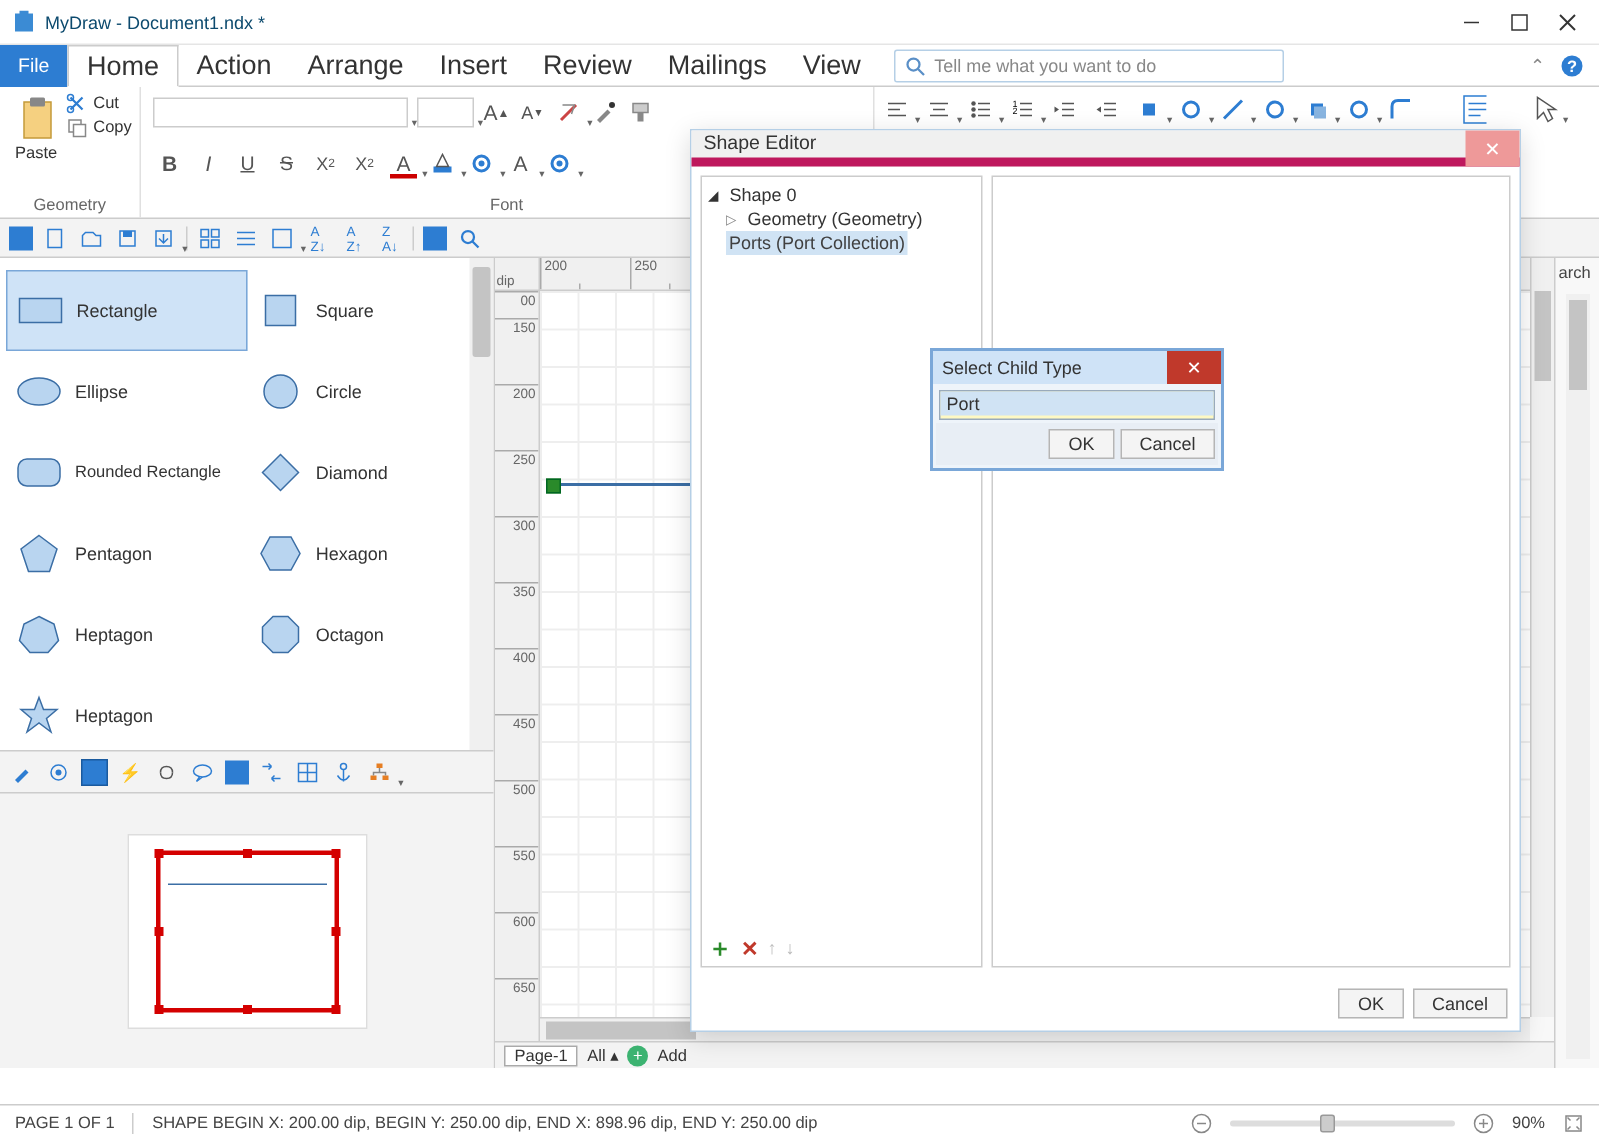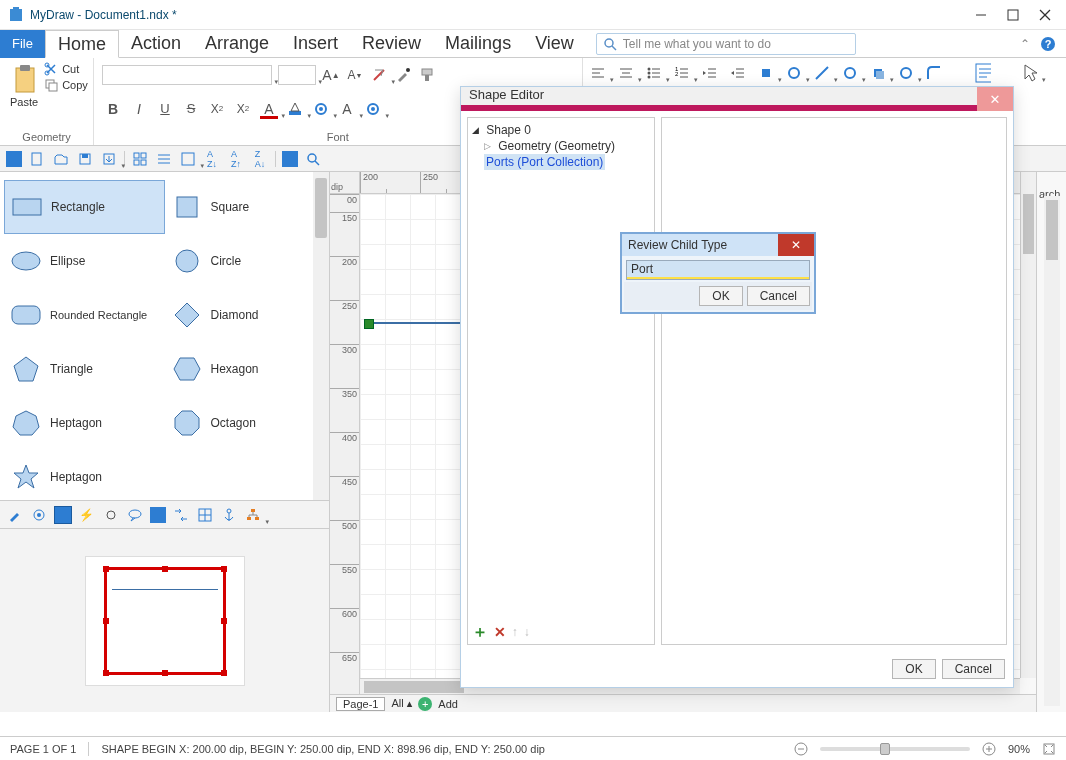--- a/index.html
+++ b/index.html
@@ -83,45 +83,45 @@
 
 
 .statusbar { position:absolute; left:0; right:0; bottom:0; height:24px; border-top:1px solid #ccc; background:#fff; display:flex; align-items:center; padding:0 10px; gap:12px; font-size:11px; color:#444;}
 .statusbar .sep { width:1px; height:14px; background:#ccc;}
 .statusbar .spacer{flex:1;}
 .zoom-slider{width:150px;height:4px;background:#ddd;position:relative;border-radius:2px;}
 .zoom-slider .knob{position:absolute;left:60px;top:-4px;width:10px;height:12px;background:#ccc;border:1px solid #999;border-radius:2px;}
 
 
 .right-stub { width:30px; border-left:1px solid #ccc; background:#f8f8f8; position:relative;}
-.right-stub .label{transform:rotate(0); font-size:11px; color:#444; position:absolute; top:16px; left:2px;}
+.right-stub .label{transform:rotate(0); font-size:11px; color:#444; position:absolute; top:4px; left:2px;}
 .right-stub .scroll{position:absolute;left:7px;top:24px;bottom:6px;width:16px;background:#f0f0f0;}
 .right-stub .scroll .thumb{position:absolute;left:2px;right:2px;top:4px;height:60px;background:#c4c4c4;}
 
 
 .dialog { position:absolute; left:460px; top:86px; width:554px; height:602px; background:#fff; border:1px solid #b5cfe6; box-shadow:0 4px 16px rgba(0,0,0,0.15);}
 .dialog-title { height:24px; background:#f0f0f0; border-bottom:6px solid #be185d; display:flex; align-items:flex-start; padding-left:8px; font-size:13px;}
 .dialog-close { margin-left:auto; width:36px; height:24px; background:#e99; color:#fff; display:flex; align-items:center; justify-content:center;}
 .dialog-body { position:absolute; top:24px; left:0; right:0; bottom:36px; display:flex;}
 .tree-pane { width:188px; border:1px solid #ccc; margin:6px 3px 6px 6px; background:#fff; display:flex; flex-direction:column;}
 .tree { flex:1; padding:4px; font-size:12px;}
 .tree-row { display:flex; align-items:center; gap:2px; line-height:16px;}
 .tree-row.indent1{padding-left:12px;}
-.tree-row .sel{background:#d0e3f4;color:#1d4ed8;padding:0 2px;}
+.tree-row .sel{background:#d0e3f4;color:#404040;padding:0 2px;}
 .prop-pane { flex:1; border:1px solid #ccc; margin:6px 6px 6px 3px; background:#fff;}
 .tree-actions { height:24px; display:flex; gap:6px; align-items:center; padding:2px 4px;}
 .dialog-buttons { position:absolute; left:0; right:0; bottom:0; height:36px; display:flex; align-items:center; justify-content:flex-end; gap:6px; padding:0 8px;}
 .btn { border:1px solid #b5b5b5; background:#f4f4f4; padding:2px 12px; font-size:12px; cursor:default;}
 
 
 .modal { position:absolute; left:620px; top:232px; width:196px; background:#cfe3f7; border:2px solid #7aa7d8; z-index:200;}
 .modal-title { height:22px; background:#cfe3f7; display:flex; align-items:center; padding-left:6px; font-size:12px;}
 .modal-title .close { margin-left:auto; width:36px; height:22px; background:#c0392b; color:#fff; display:flex; align-items:center; justify-content:center;}
 .modal-body { background:#eef4fa; padding:2px;}
-.modal-list { border:1px solid #9ab; background:#fde047; height:20px; margin:2px;}
+.modal-list { border:1px solid #9ab; background:#fef9c3; height:20px; margin:2px;}
 .modal-list .row { background:#d0e3f4; padding:1px 4px; font-size:12px;}
 .modal-btns { display:flex; justify-content:flex-end; gap:4px; padding:4px 2px 4px; background:#e8eef5;}
 
 svg { display:block; }
 </style>
 </head>
 <body>
 
 <div class="titlebar">
   <span class="appicon">
@@ -467,21 +467,21 @@
             </svg>
           </span>
         <span>Diamond</span>
       </div>
       <div class="shape-item">
         <span class="shape-icon">
             <svg width="28" height="28">
               <polygon points="14,2 26,11 21,26 7,26 2,11" fill="#b9d5f0" stroke="#3b6ea5"></polygon>
             </svg>
           </span>
-        <span>Triangle</span>
+        <span>Pentagon</span>
       </div>
       <div class="shape-item">
         <span class="shape-icon">
             <svg width="30" height="26">
               <polygon points="8,2 22,2 28,13 22,24 8,24 2,13" fill="#b9d5f0" stroke="#3b6ea5"></polygon>
             </svg>
           </span>
         <span>Hexagon</span>
       </div>
       <div class="shape-item">
@@ -684,21 +684,21 @@
     <div class="prop-pane"></div>
   </div>
   <div class="dialog-buttons">
     <span class="btn">OK</span>
     <span class="btn">Cancel</span>
   </div>
 </div>
 
 <div class="modal">
   <div class="modal-title">
-    <span>Review Child Type</span>
+    <span>Select Child Type</span>
     <span class="close">✕</span>
   </div>
   <div class="modal-body">
     <div class="modal-list">
       <div class="row">Port</div>
     </div>
     <div class="modal-btns">
       <span class="btn">OK</span>
       <span class="btn">Cancel</span>
     </div>

